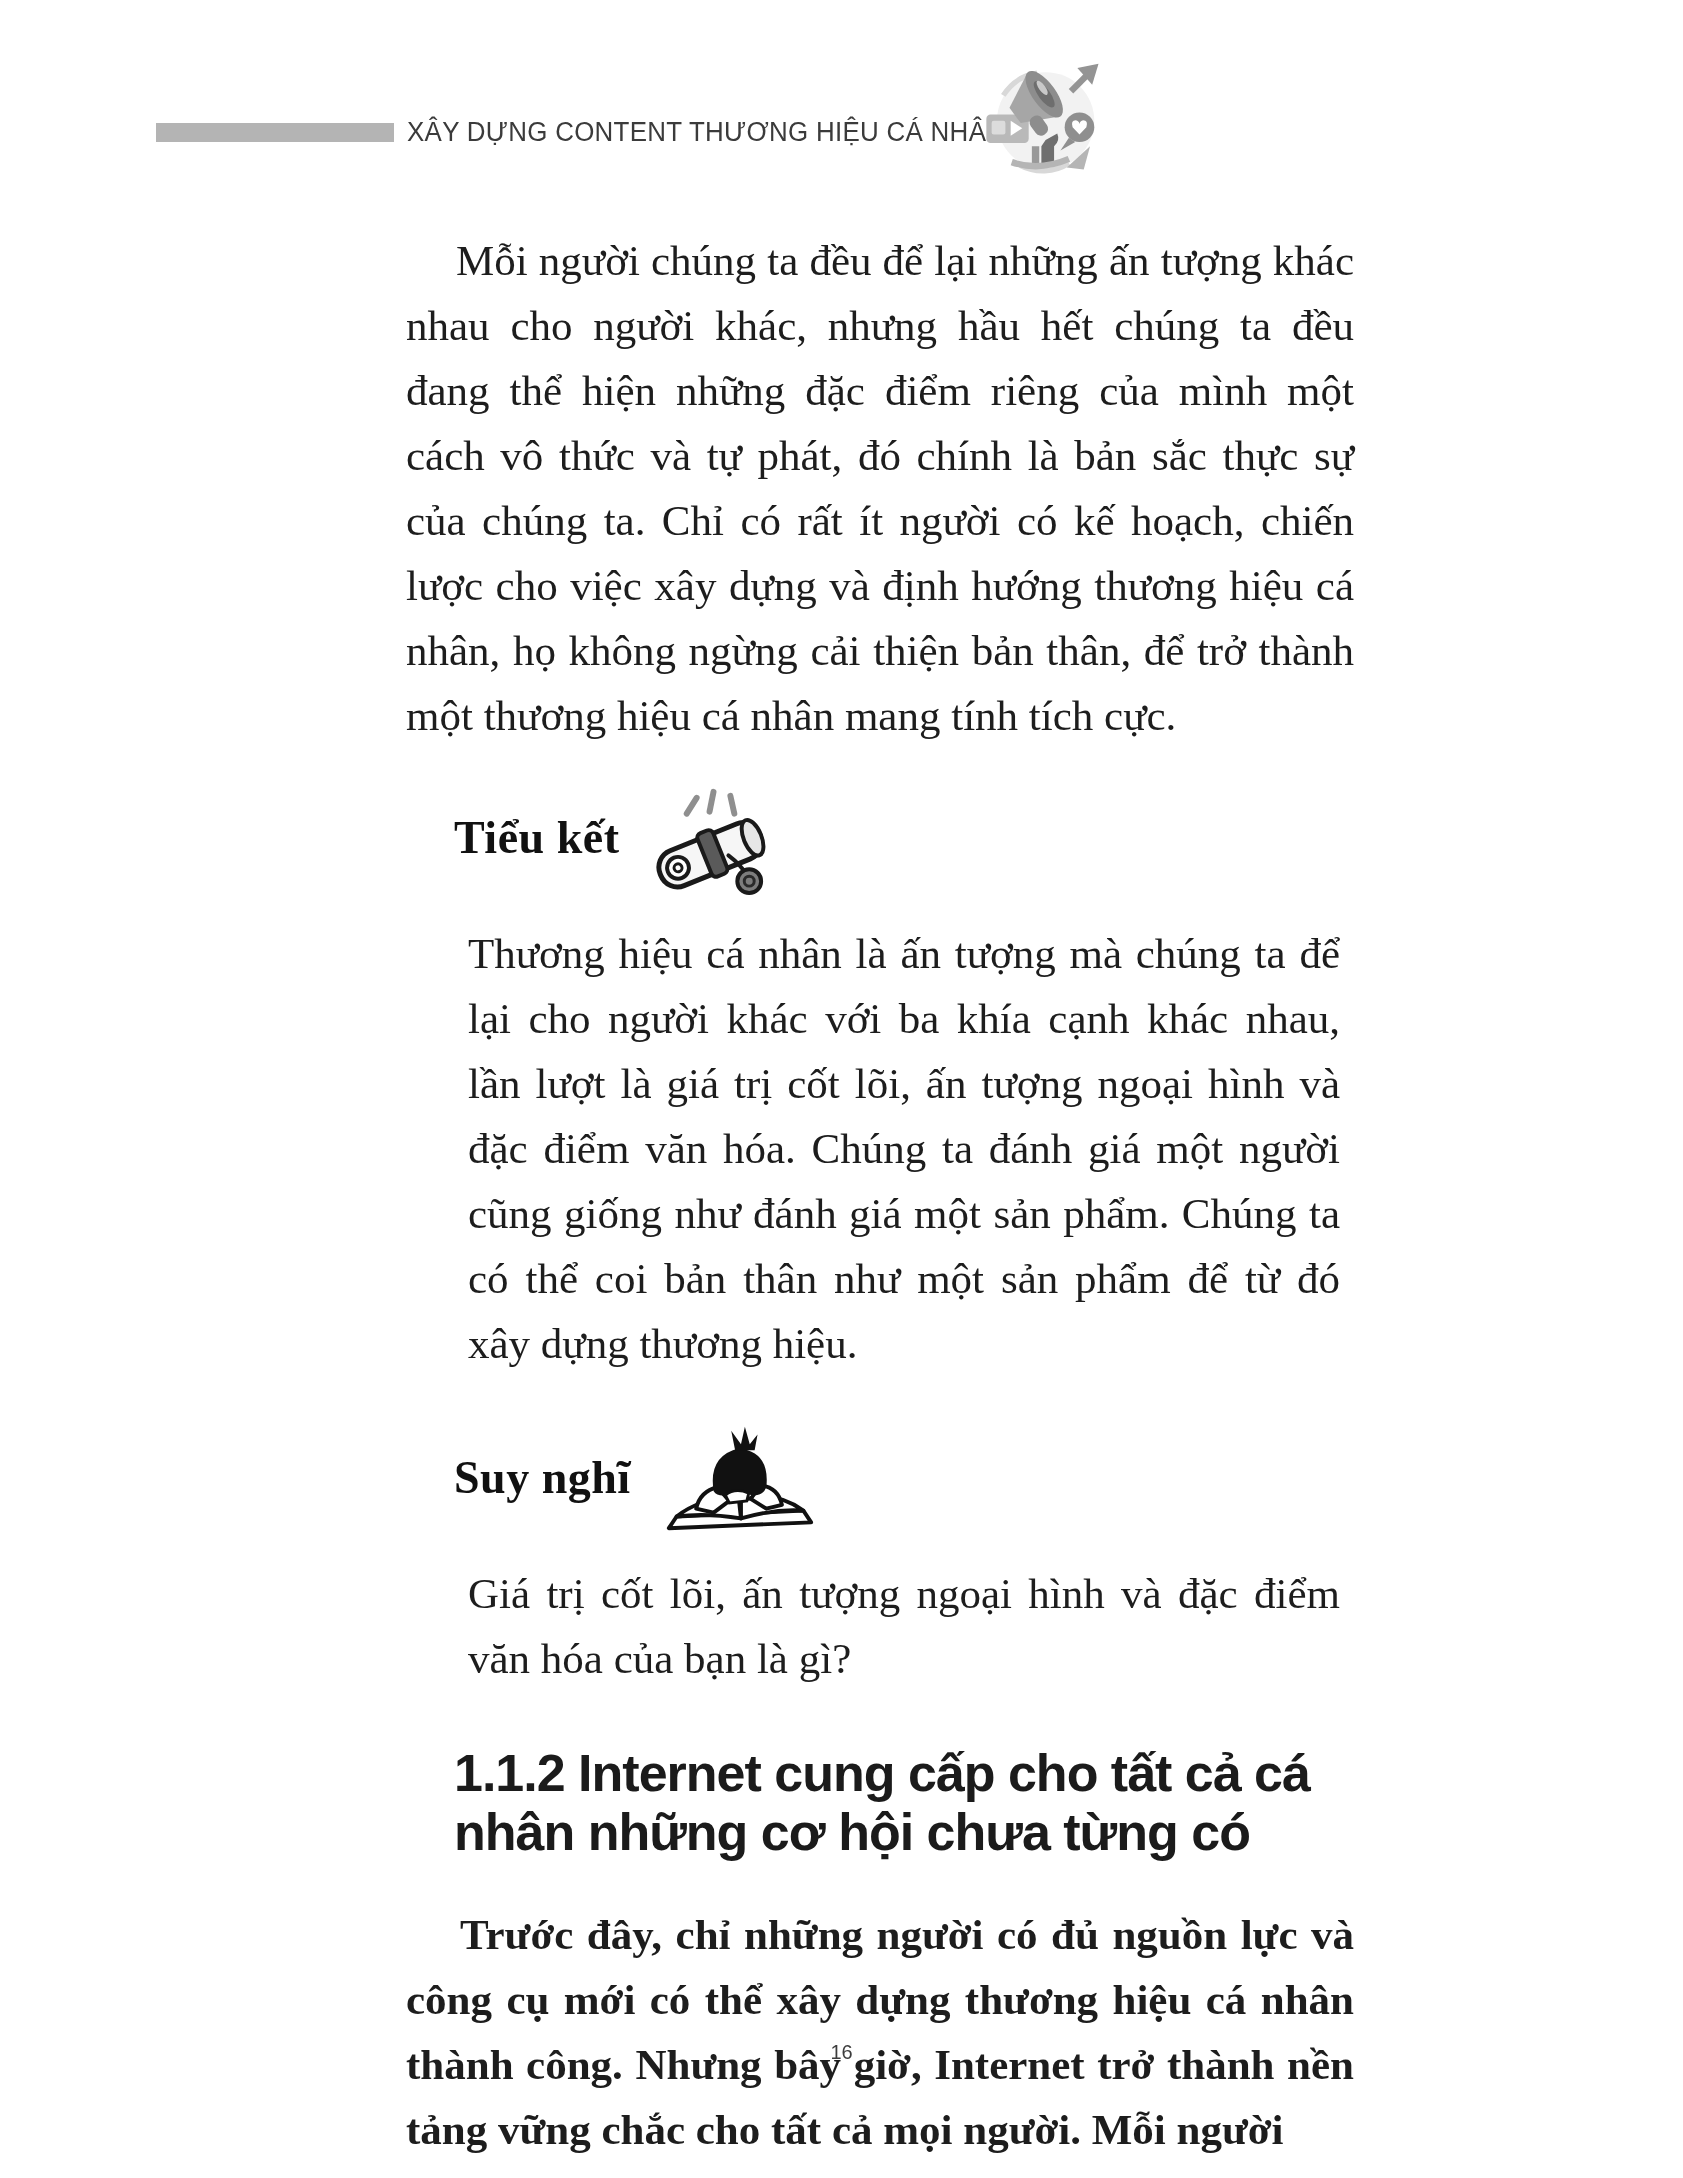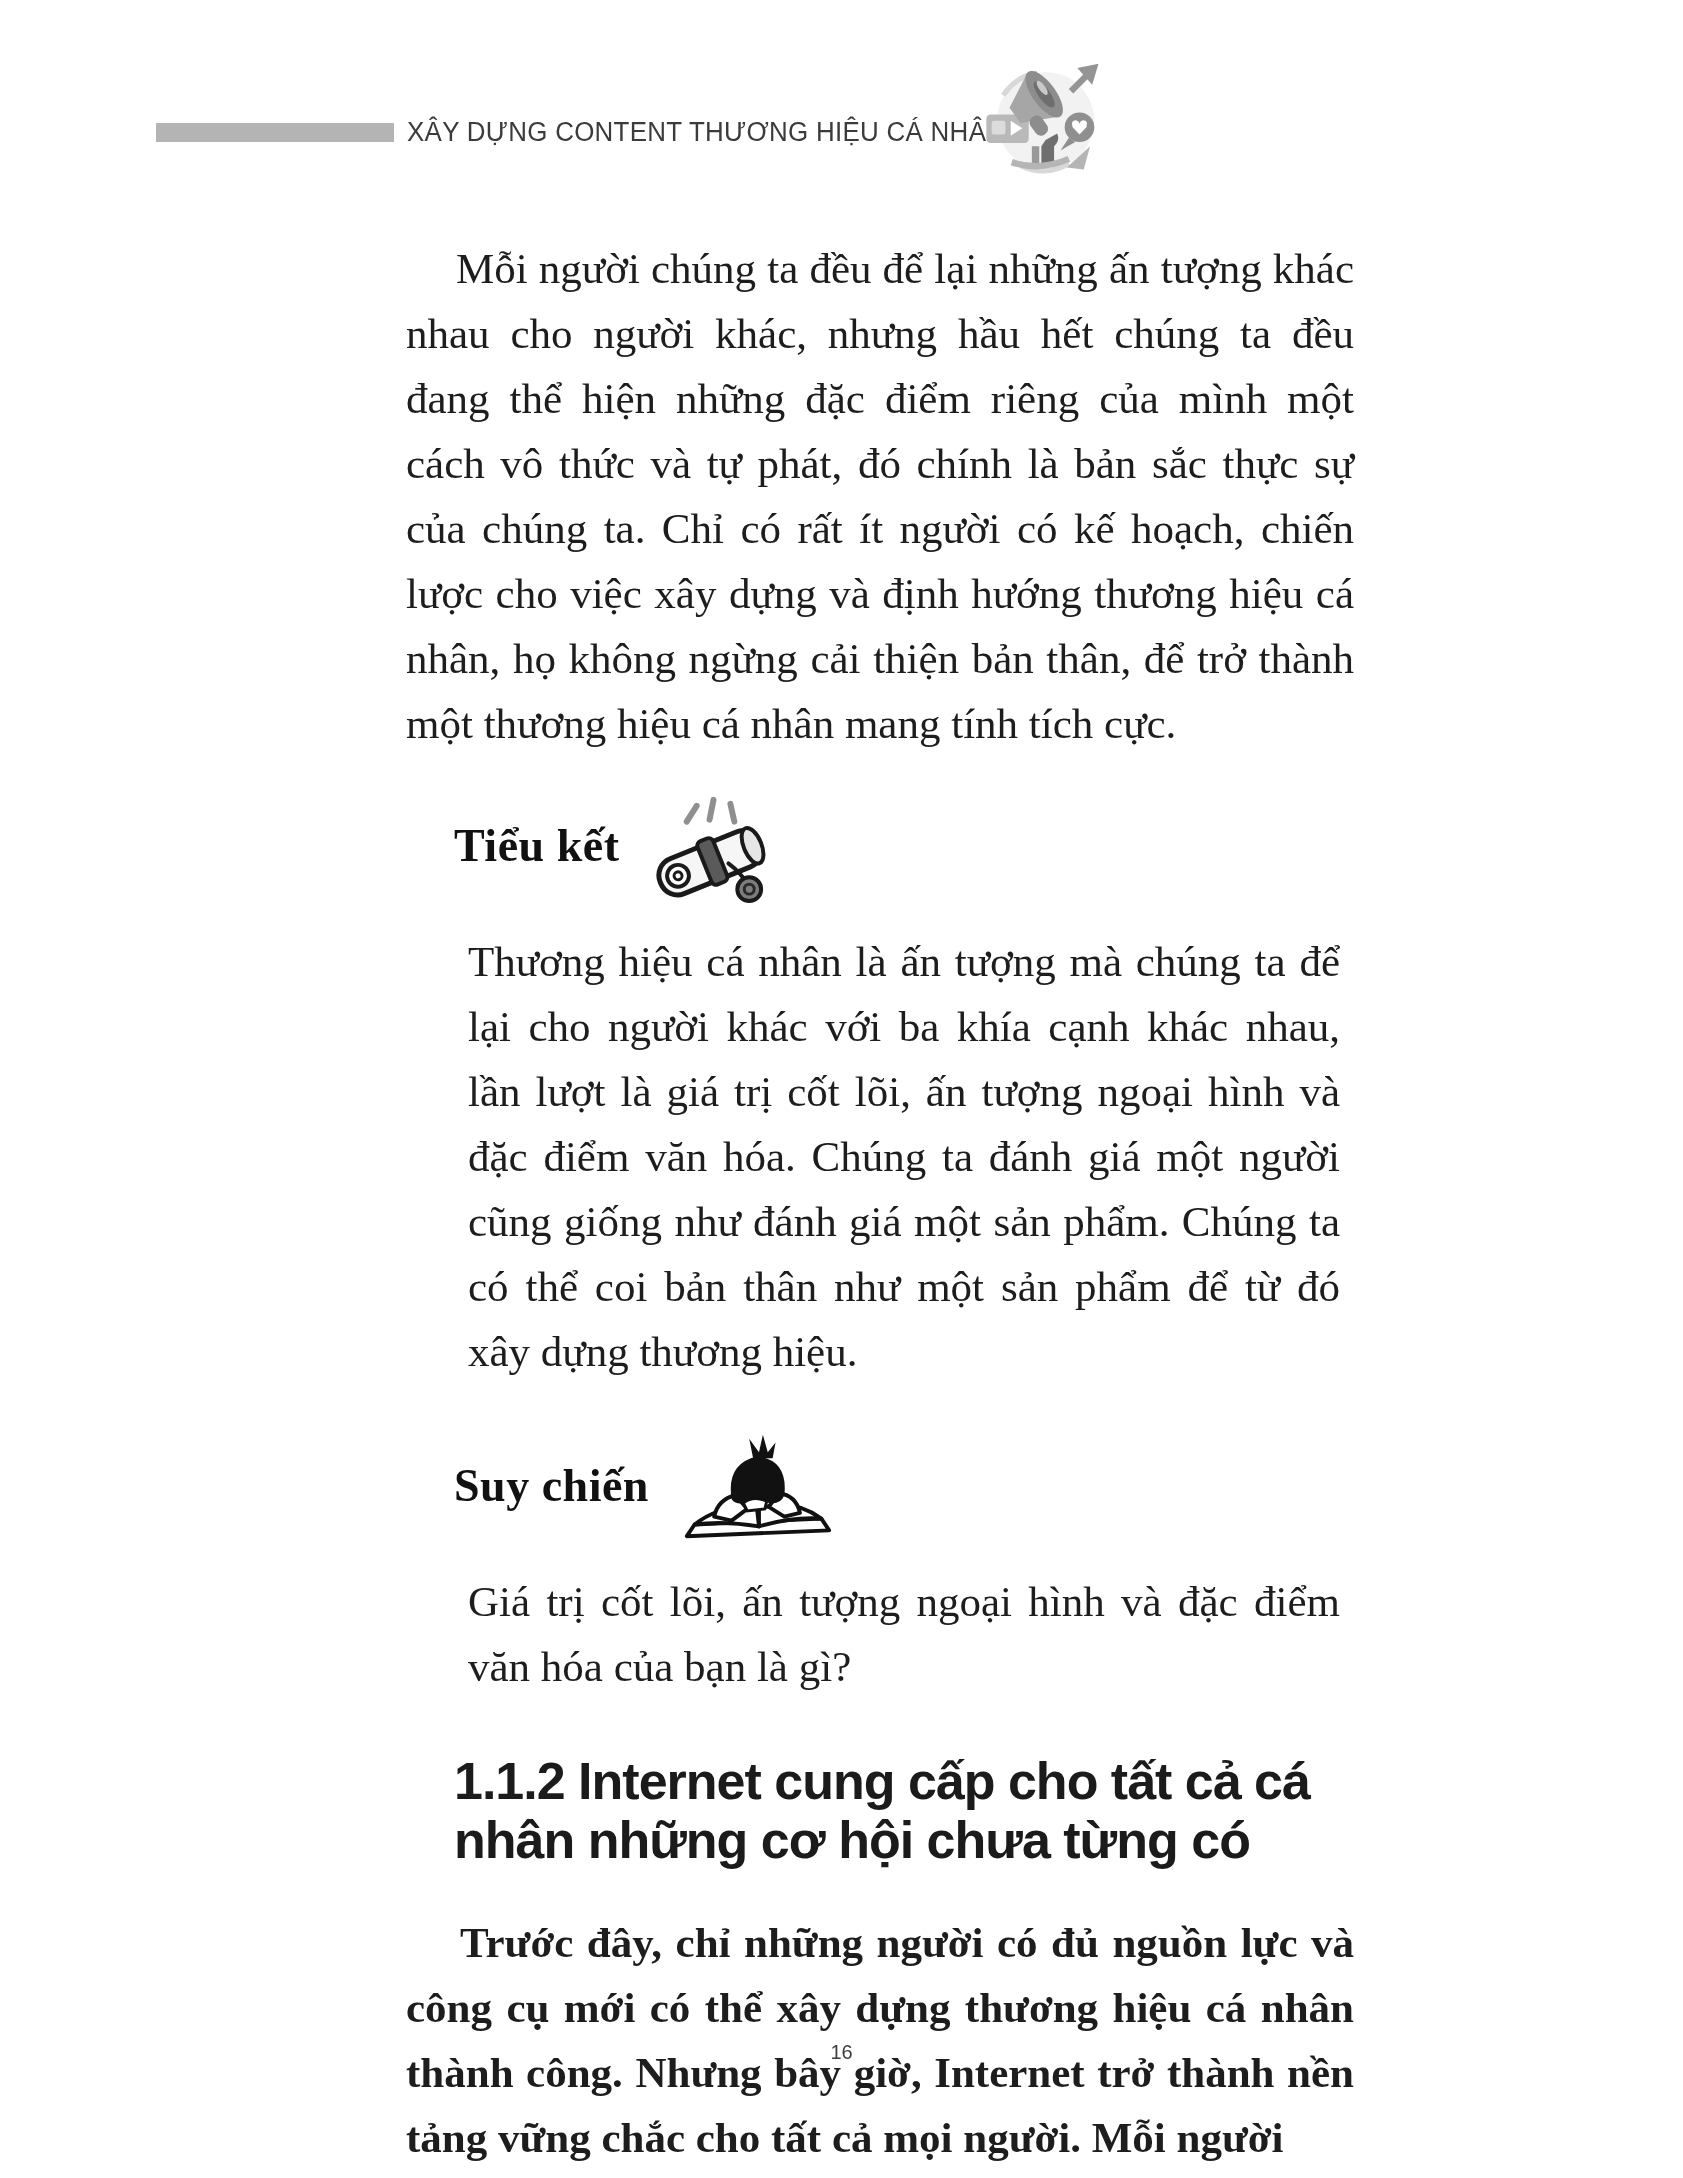--- a/index.html
+++ b/index.html
@@ -23,21 +23,21 @@
   .header-title{
     position:absolute;left:251px;top:22px;
     font-family:"Liberation Sans","DejaVu Sans",sans-serif;
     font-size:27px;letter-spacing:0.3px;color:#3b3b3b;
     white-space:nowrap;
     transform:scaleX(.96);transform-origin:left center;
   }
   .header-icon{position:absolute;left:824px;top:-42px;}
   
   .text-column{
-    position:absolute;left:406px;top:236px;width:948px;
+    position:absolute;left:406px;top:228px;width:948px;
     font-size:43px;line-height:65px;
   }
   .para{
     margin:0;text-align:justify;
   }
   .para.first-indent{text-indent:50px;}
   .indent-block{margin-left:48px;}
   .indent-block .para{margin:14px;}
   .subhead-row{
     display:flex;align-items:center;gap:26px;
@@ -125,21 +125,21 @@
               <circle cx="105" cy="108" r="12" fill="#7d7d7d" stroke="#1a1a1a" stroke-width="4"></circle>
               <circle cx="105" cy="108" r="5" fill="none" stroke="#2a2a2a" stroke-width="3"></circle>
             </g>
           </svg>
         </span>
       </div>
 
       <p class="para">Thương hiệu cá nhân là ấn tượng mà chúng ta để lại cho người khác với ba khía cạnh khác nhau, lần lượt là giá trị cốt lõi, ấn tượng ngoại hình và đặc điểm văn hóa. Chúng ta đánh giá một người cũng giống như đánh giá một sản phẩm. Chúng ta có thể coi bản thân như một sản phẩm để từ đó xây dựng thương hiệu.</p>
 
       <div class="subhead-row" style="margin-top:42px;">
-        <span class="subhead">Suy chiến</span>
+        <span class="subhead">Suy nghĩ</span>
         <span>
           <svg width="166" height="117" viewBox="0 0 170 120">
             <g stroke="#111" stroke-width="4" stroke-linejoin="round" stroke-linecap="round">
               <path d="M12 112 L158 106 L150 94 L20 100 Z" fill="#ffffff"></path>
               <path d="M20 100 Q48 78 84 84 L86 102 Q50 96 20 100 Z" fill="#ffffff"></path>
               <path d="M150 94 Q120 72 86 84 L86 102 Q120 92 150 94 Z" fill="#ffffff"></path>
               <path d="M40 92 Q44 74 62 70 L74 84 L58 96 Z" fill="#ffffff"></path>
               <path d="M128 88 Q124 70 106 68 L96 82 L112 92 Z" fill="#ffffff"></path>
             </g>
             <path d="M58 74 Q52 38 84 30 Q116 34 112 70 Q108 80 96 78 Q85 70 72 78 Q62 80 58 74 Z" fill="#111"></path>

